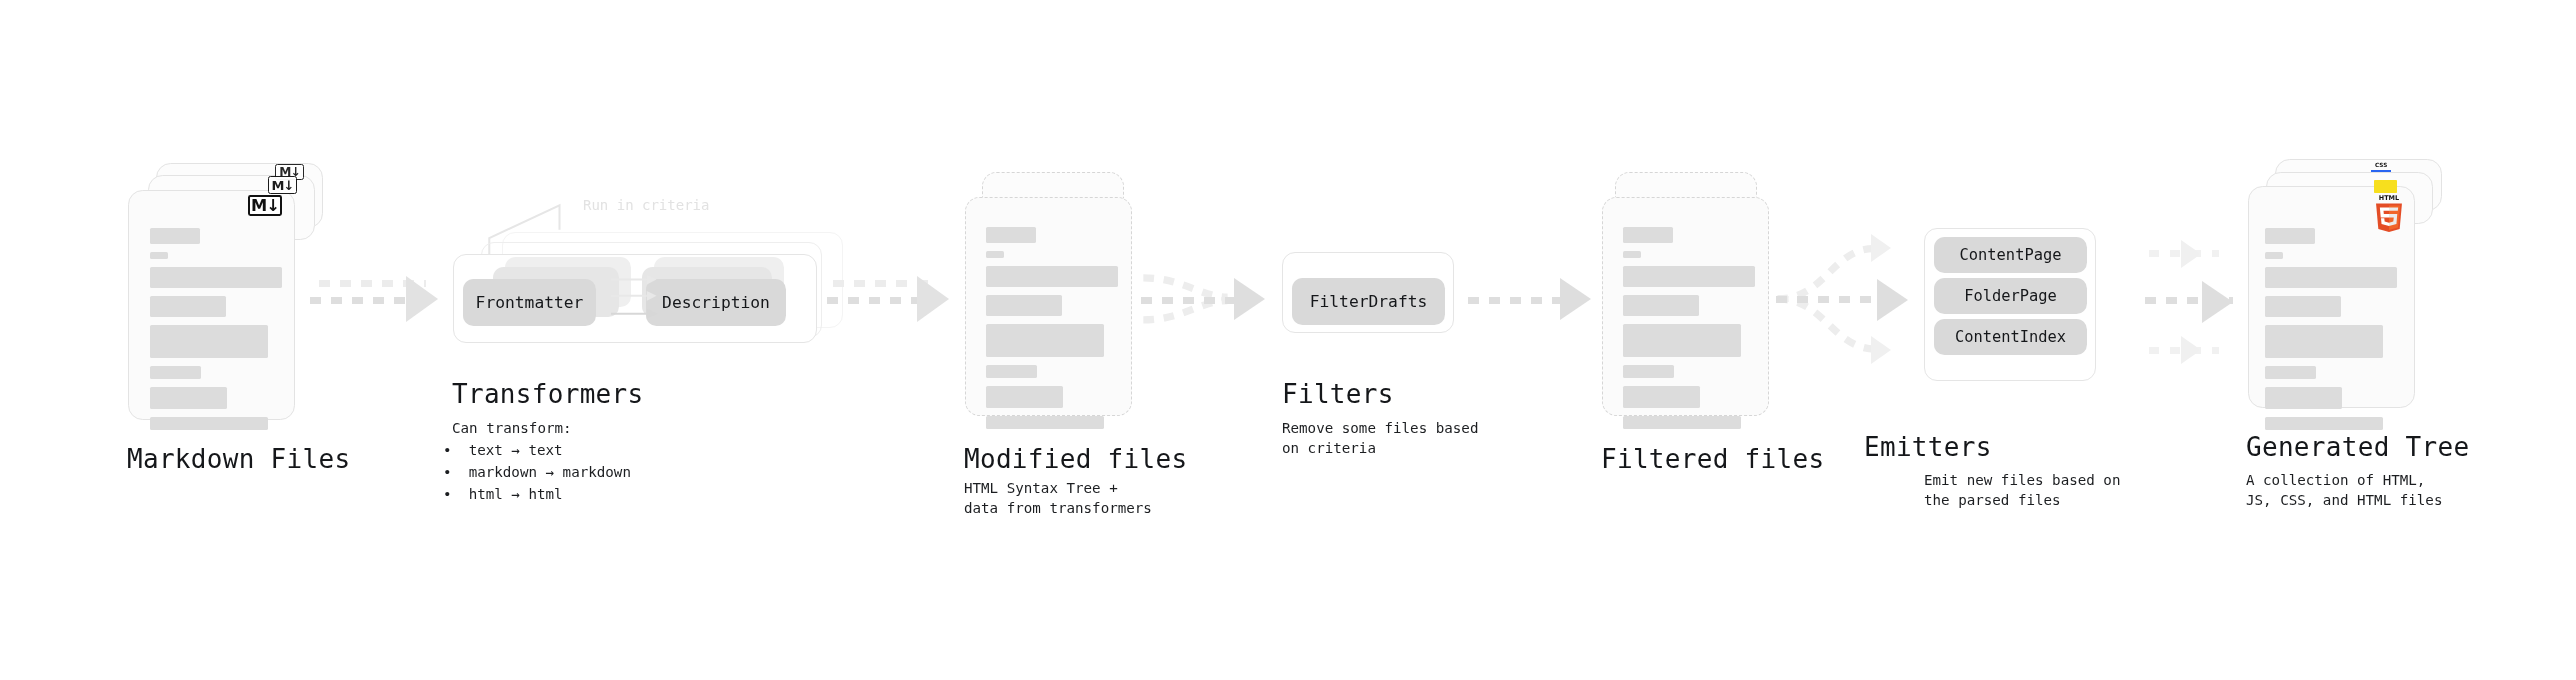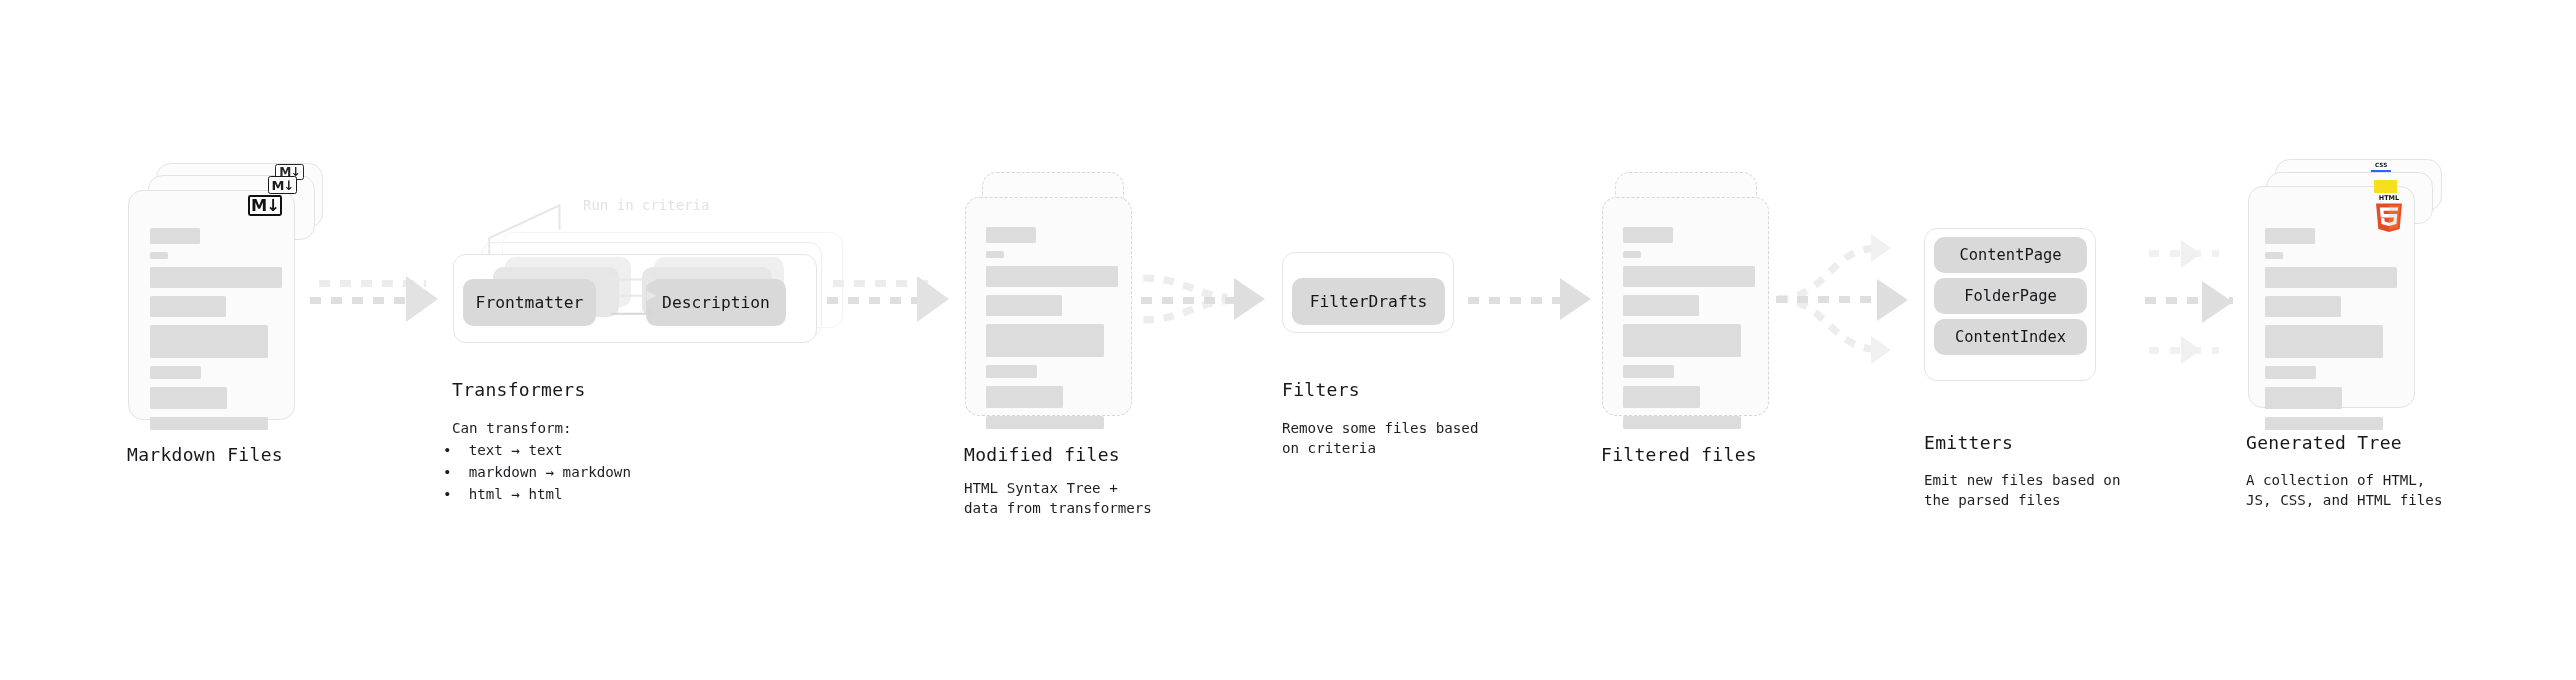--- a/index.html
+++ b/index.html
@@ -21,21 +21,21 @@
   .doc.ghost  { background: #fcfcfc; }
   .doc.dashed { background: #fbfbfb; border: 1.6px dashed #d6d6d6; }
   .doc.dashed.ghost { background: #fcfcfc; }
 
   .doc-body { position: absolute; left: 21px; top: 37px; right: 21px; }
   .ln { background: #dcdcdc; border-radius: 1.6px; margin-bottom: 8.1px; }
 
   
   .title {
     position: absolute;
-    font-size: 18px;
+    font-size: 26px;
     letter-spacing: 0.3px;
     color: #15171a;
     white-space: nowrap;
   }
   .sub {
     position: absolute;
     font-size: 14.2px;
     line-height: 20.3px;
     color: #1c1e21;
     white-space: pre-line;
@@ -276,21 +276,21 @@
     <div class="panel" style="left:1924px; top:228px; width:172px; height:153px;"></div>
     <div class="pill" style="left:1934px; top:237px; width:153px; height:36px; font-size:15.4px;">
       <span>ContentPage</span>
     </div>
     <div class="pill" style="left:1934px; top:278px; width:153px; height:36px; font-size:15.4px;">
       <span>FolderPage</span>
     </div>
     <div class="pill" style="left:1934px; top:319px; width:153px; height:36px; font-size:15.4px;">
       <span>ContentIndex</span>
     </div>
-    <div class="title" style="left:1924px; top:432px;">Emitters</div>
+    <div class="title" style="left:1864px; top:432px;">Emitters</div>
     <div class="sub" style="left:1924px; top:470px;">Emit new files based on
 the parsed files</div>
   </div>
 
   <div class="arrow">
     <div class="dashline lite2" style="left:2149px;top:250px;width:70px;"></div>
     <div class="tri" style="left:2181px;top:240px;border-width:14px 0 14px 20.3px;border-color:transparent transparent transparent #f0f0f0;"></div>
 
     <div class="dashline" style="left:2145px;top:297px;width:88px;"></div>
     <div class="tri" style="left:2202px;top:281px;border-width:21px 0 21px 31px;border-color:transparent transparent transparent #dedede;"></div>

